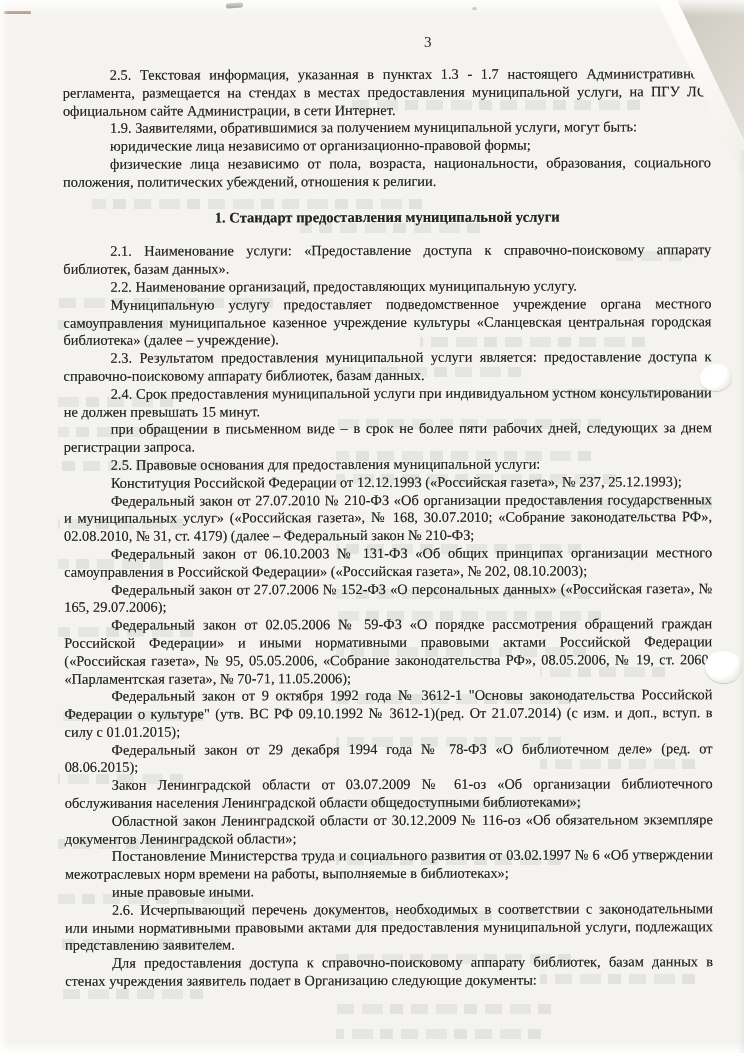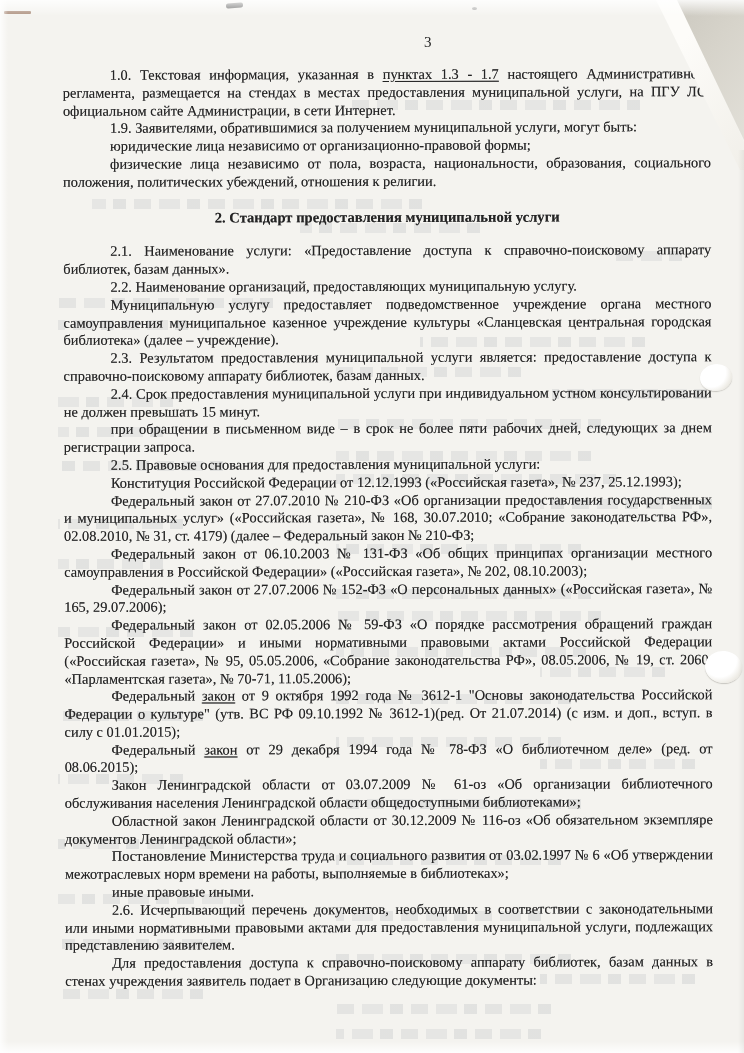--- a/index.html
+++ b/index.html
@@ -23,21 +23,21 @@
     position:absolute;left:64px;top:66px;width:648px;
     font-size:14.4px;line-height:17.8px;text-align:justify;
     text-shadow:0 0 .3px rgba(35,35,40,.55);
     transform:rotate(-0.15deg);
   }
   .content p{margin:0;text-indent:47px;}
   .content h2{
     font-size:14.6px;line-height:17.8px;margin:18px 0 16px;
     font-weight:bold;text-align:center;text-indent:0;
   }
-  .u{text-decoration:underline;text-underline-offset:2px;}
+  .u{text-underline-offset:2px;}
 
   
   .fold{position:absolute;top:0;right:0;width:100px;height:170px;pointer-events:none;}
   .fold-sliver{
     position:absolute;inset:0;
     clip-path:polygon(12px 0,34px 0,100px 142px,100px 178px);
     background:linear-gradient(130deg,#fdfcf9 30%,#f1efe9 100%);
   }
   .fold-shade{
     position:absolute;inset:0;
@@ -112,25 +112,25 @@
       <div class="bleed" style="left: 336px; top: 954px; width: 235px;"></div>
       <div class="bleed" style="left: 540px; top: 974px; width: 155px;"></div>
       <div class="bleed" style="left: 58px; top: 989px; width: 145px;"></div>
       <div class="bleed" style="left: 336px; top: 1004px; width: 215px;"></div>
       <div class="bleed" style="left: 336px; top: 1029px; width: 205px;"></div>
     </div>
 
   <div class="pageno">3</div>
 
   <div class="content" id="doc-body">
-      <p><span>1.0. Текстовая информация, указанная в </span><span class="u">пунктах 1.3 - 1.7</span><span> настоящего Административного регламента, размещается на стендах в местах предоставления муниципальной услуги, на ПГУ ЛО, официальном сайте Администрации, в сети Интернет.</span></p>
+      <p><span>2.5. Текстовая информация, указанная в </span><span class="u">пунктах 1.3 - 1.7</span><span> настоящего Административного регламента, размещается на стендах в местах предоставления муниципальной услуги, на ПГУ ЛО, официальном сайте Администрации, в сети Интернет.</span></p>
       <p><span>1.9. Заявителями, обратившимися за получением муниципальной услуги, могут быть:</span></p>
       <p><span>юридические лица независимо от организационно-правовой формы;</span></p>
       <p><span>физические лица независимо от пола, возраста, национальности, образования, социального положения, политических убеждений, отношения к религии.</span></p>
-      <h2><span>2. Стандарт предоставления муниципальной услуги</span></h2>
+      <h2><span>1. Стандарт предоставления муниципальной услуги</span></h2>
       <p><span>2.1. Наименование услуги: «Предоставление доступа к справочно-поисковому аппарату библиотек, базам данных».</span></p>
       <p><span>2.2. Наименование организаций, предоставляющих муниципальную услугу.</span></p>
       <p><span>Муниципальную услугу предоставляет подведомственное учреждение органа местного самоуправления муниципальное казенное учреждение культуры «Сланцевская центральная городская библиотека» (далее – учреждение).</span></p>
       <p><span>2.3. Результатом предоставления  муниципальной услуги является: предоставление доступа к справочно-поисковому аппарату библиотек, базам данных.</span></p>
       <p><span>2.4. Срок предоставления муниципальной услуги при индивидуальном устном консультировании не должен превышать 15 минут.</span></p>
       <p><span>при обращении в письменном виде – в срок не более пяти рабочих дней, следующих за днем регистрации запроса.</span></p>
       <p><span>2.5. Правовые основания для предоставления  муниципальной услуги:</span></p>
       <p><span>Конституция Российской Федерации от 12.12.1993 («Российская газета», № 237, 25.12.1993);</span></p>
       <p><span>Федеральный закон от 27.07.2010 № 210-ФЗ «Об организации предоставления государственных и муниципальных услуг» («Российская газета», № 168, 30.07.2010; «Собрание законодательства РФ», 02.08.2010, № 31, ст. 4179) (далее – Федеральный закон № 210-ФЗ;</span></p>
       <p><span>Федеральный закон от 06.10.2003  № 131-ФЗ «Об общих принципах организации местного самоуправления в Российской Федерации» («Российская газета», № 202, 08.10.2003);</span></p>

